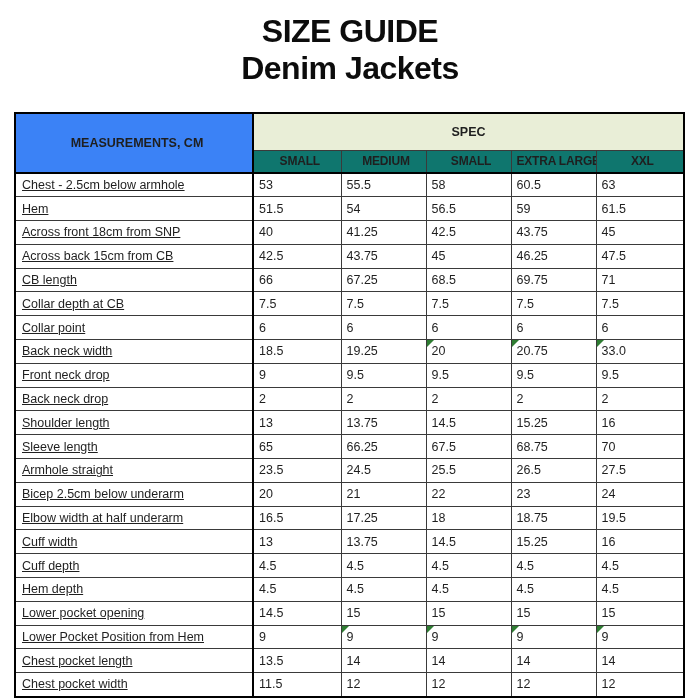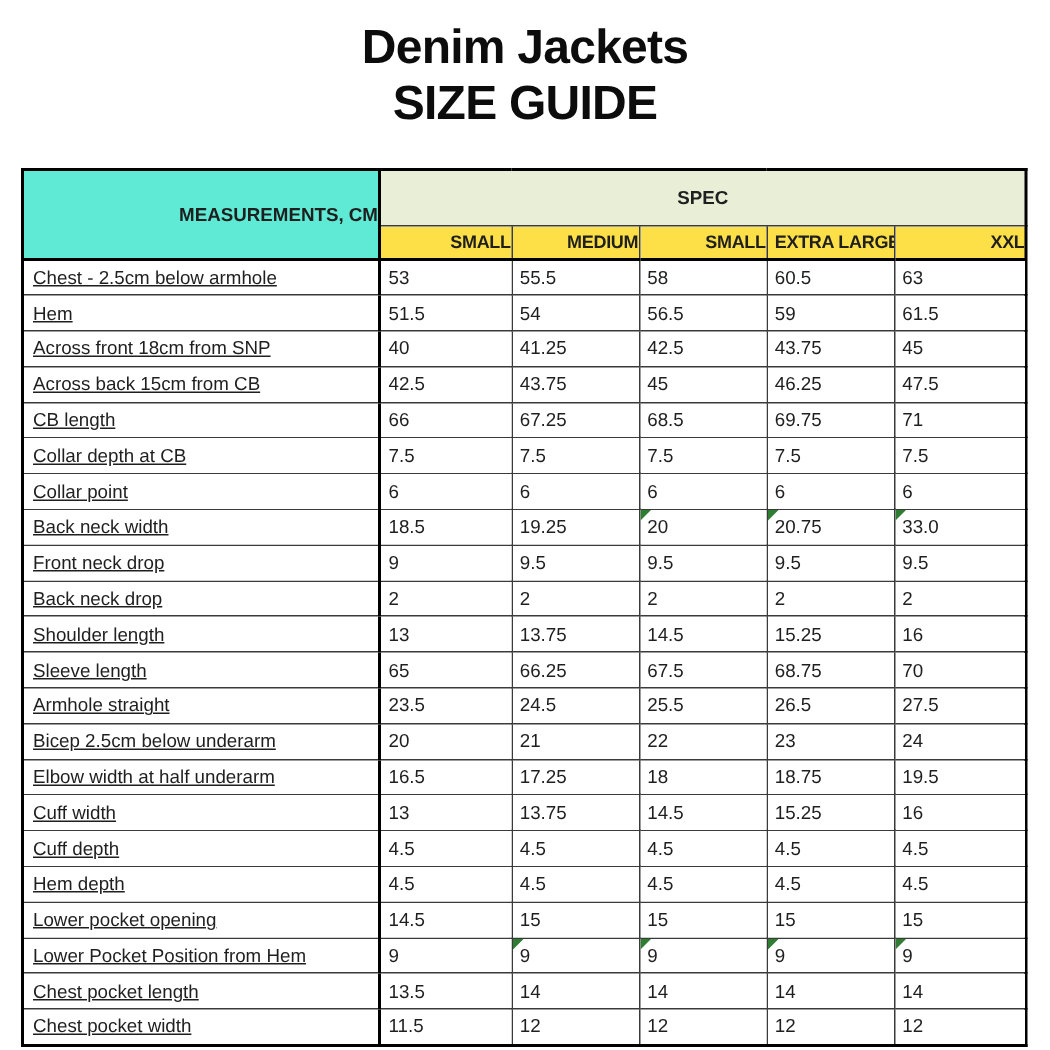--- a/index.html
+++ b/index.html
@@ -28,38 +28,38 @@
   th, td {
     border: 1px solid #3a3a3a;
     font-size: 12.5px;
     color: #1f1f1f;
     vertical-align: middle;
     white-space: nowrap;
     overflow: hidden;
     padding: 0;
   }
   th.corner {
-    background: #5eead4;
-    text-align: right;
+    background: #3b82f6;
+    text-align: center;
     padding-left: 6px;
     font-weight: 700;
     font-size: 12.5px;
     border-right: 2px solid #000;
     border-bottom: 2px solid #000;
   }
   th.spec {
     background: #e9eed7;
     text-align: center;
     font-weight: 700;
     height: 37px;
     font-size: 12.5px;
   }
   th.size {
-    background: #fde047;
-    text-align: right;
+    background: #0f766e;
+    text-align: center;
     padding-left: 5px;
     font-weight: 700;
     height: 23px;
     font-size: 12px;
     letter-spacing: -0.2px;
     border-bottom: 2px solid #000;
   }
   tbody td {
     height: 23.8px;
     padding-left: 5px;
@@ -76,22 +76,22 @@
     top: 0; left: 0;
     width: 0; height: 0;
     border-top: 7px solid #2e7d32;
     border-right: 7px solid transparent;
   }
 </style>
 </head>
 <body>
 
 <div class="titles">
+  <div>SIZE GUIDE</div>
   <div>Denim Jackets</div>
-  <div>SIZE GUIDE</div>
 </div>
 
 <table class="size-guide">
   <colgroup>
     <col style="width:238px">
     <col style="width:88px">
     <col style="width:85px">
     <col style="width:85px">
     <col style="width:85px">
     <col style="width:88px">

